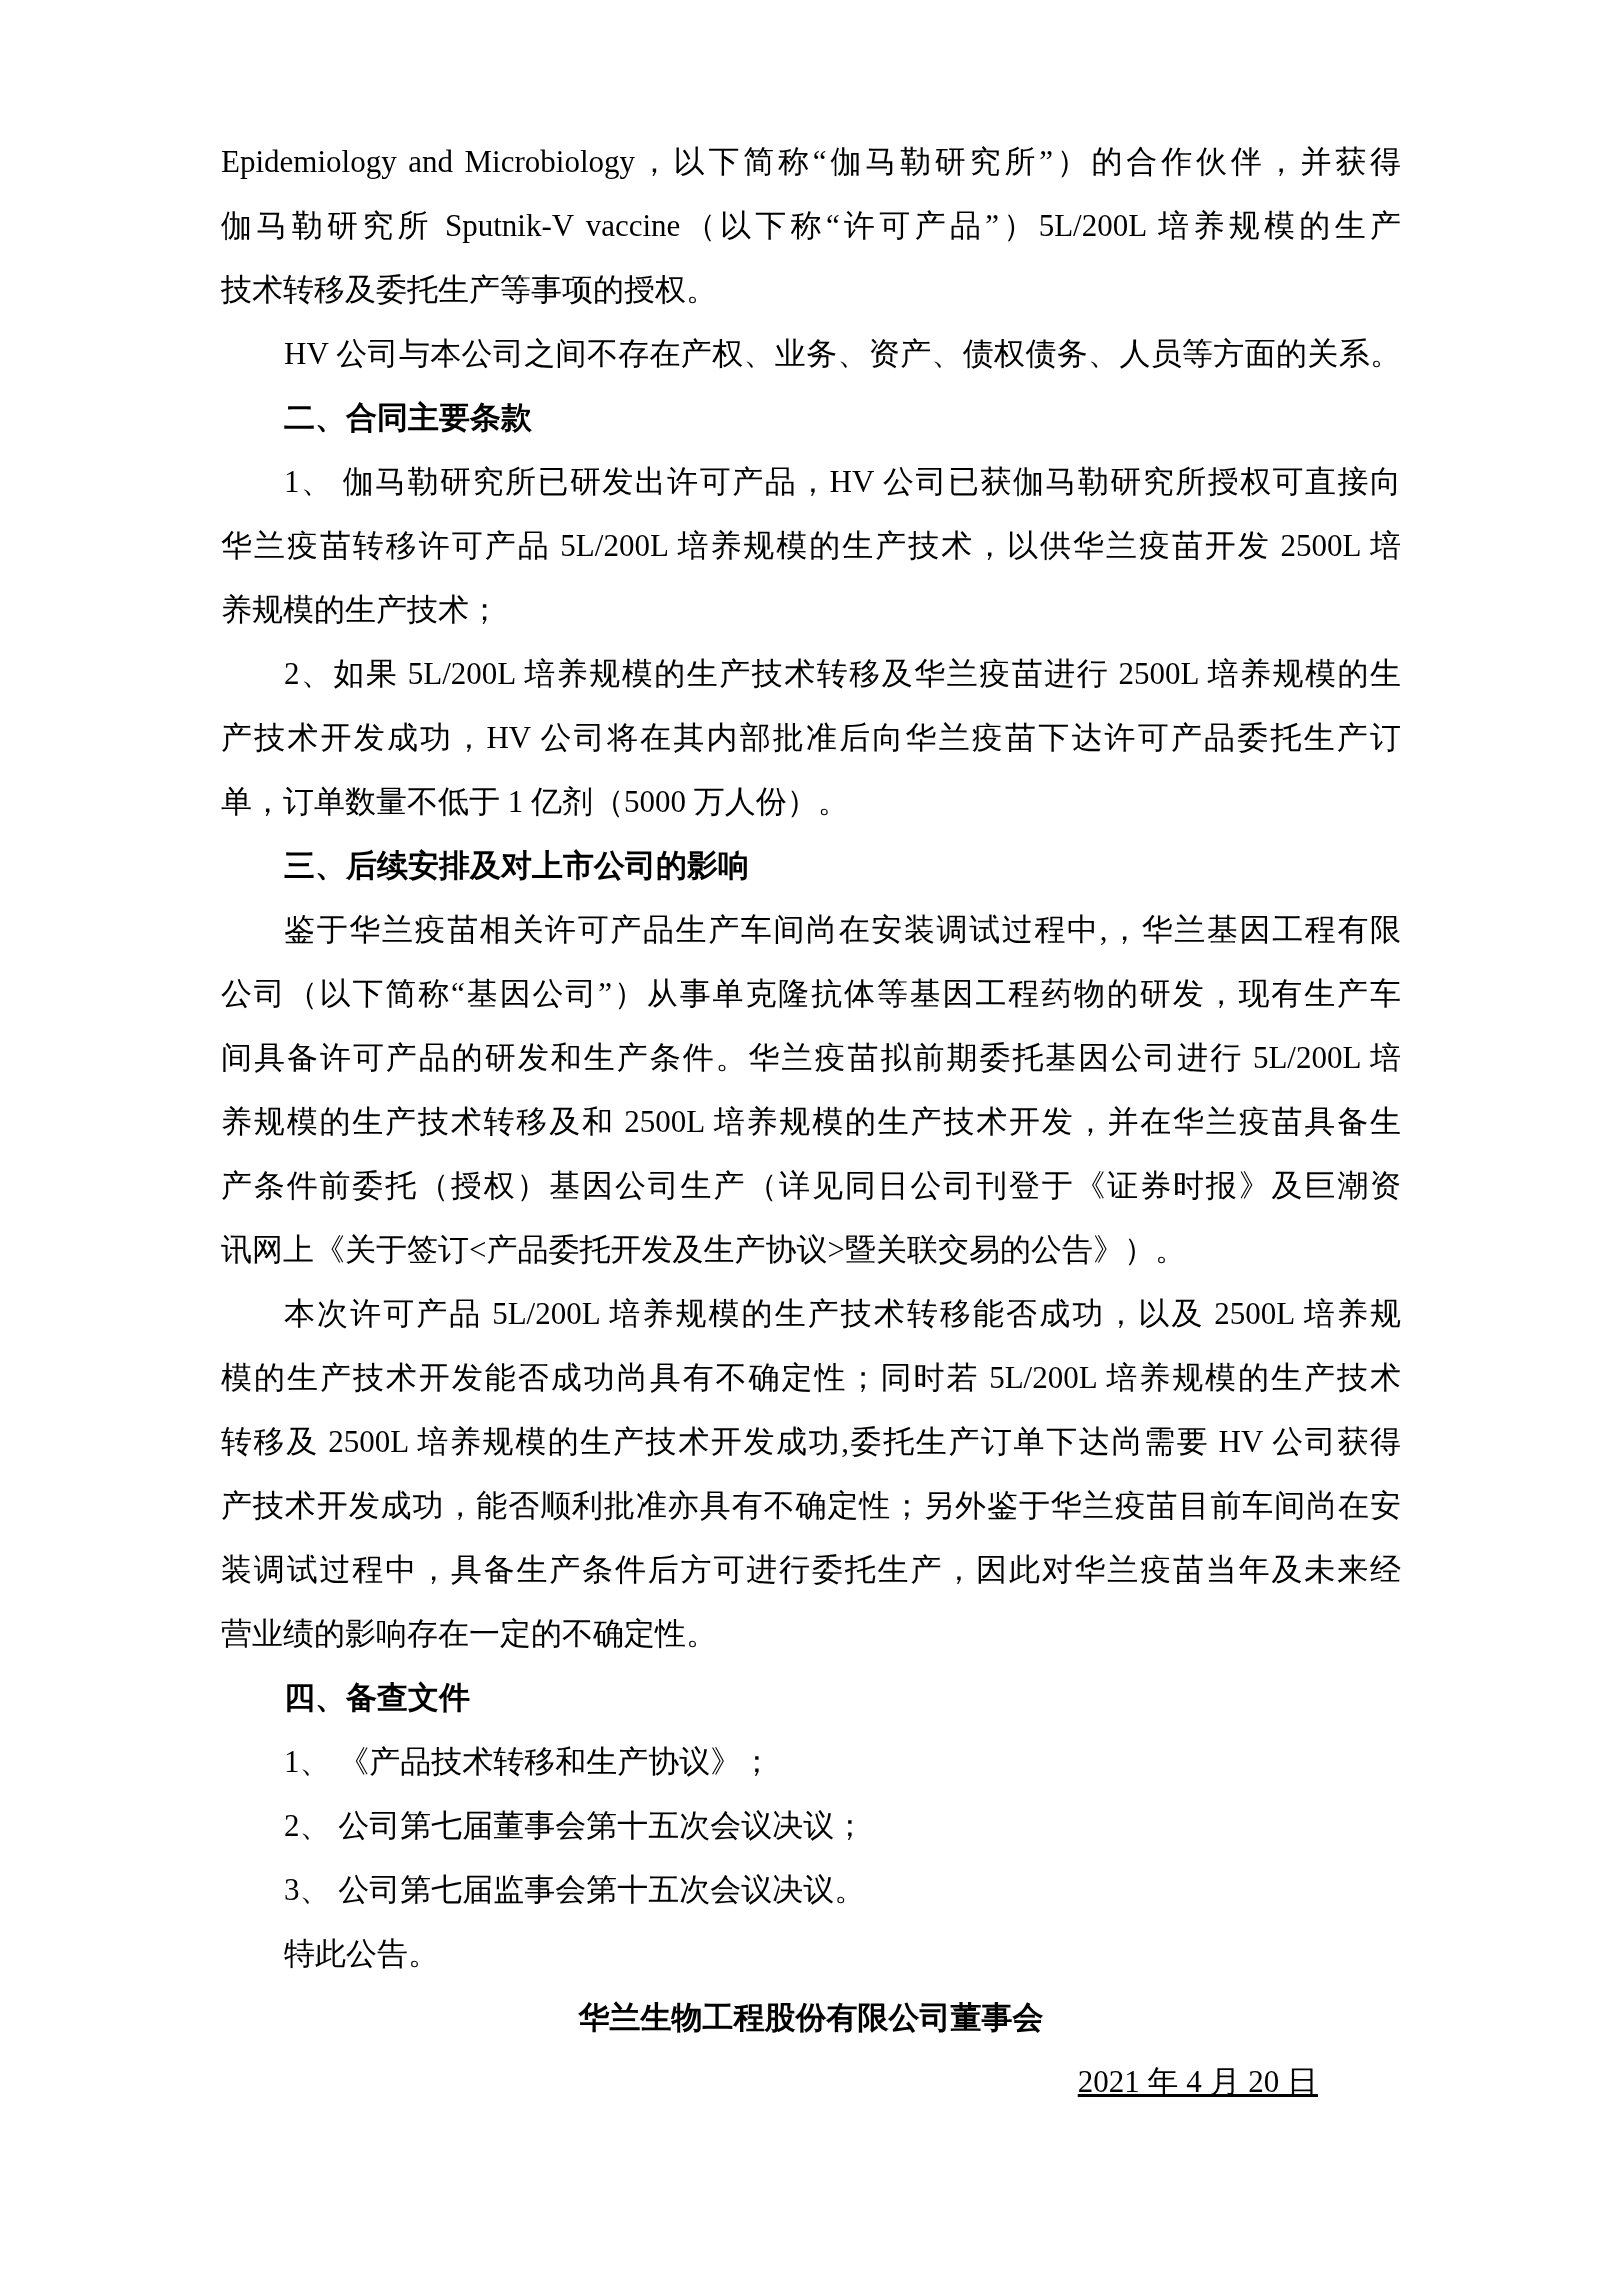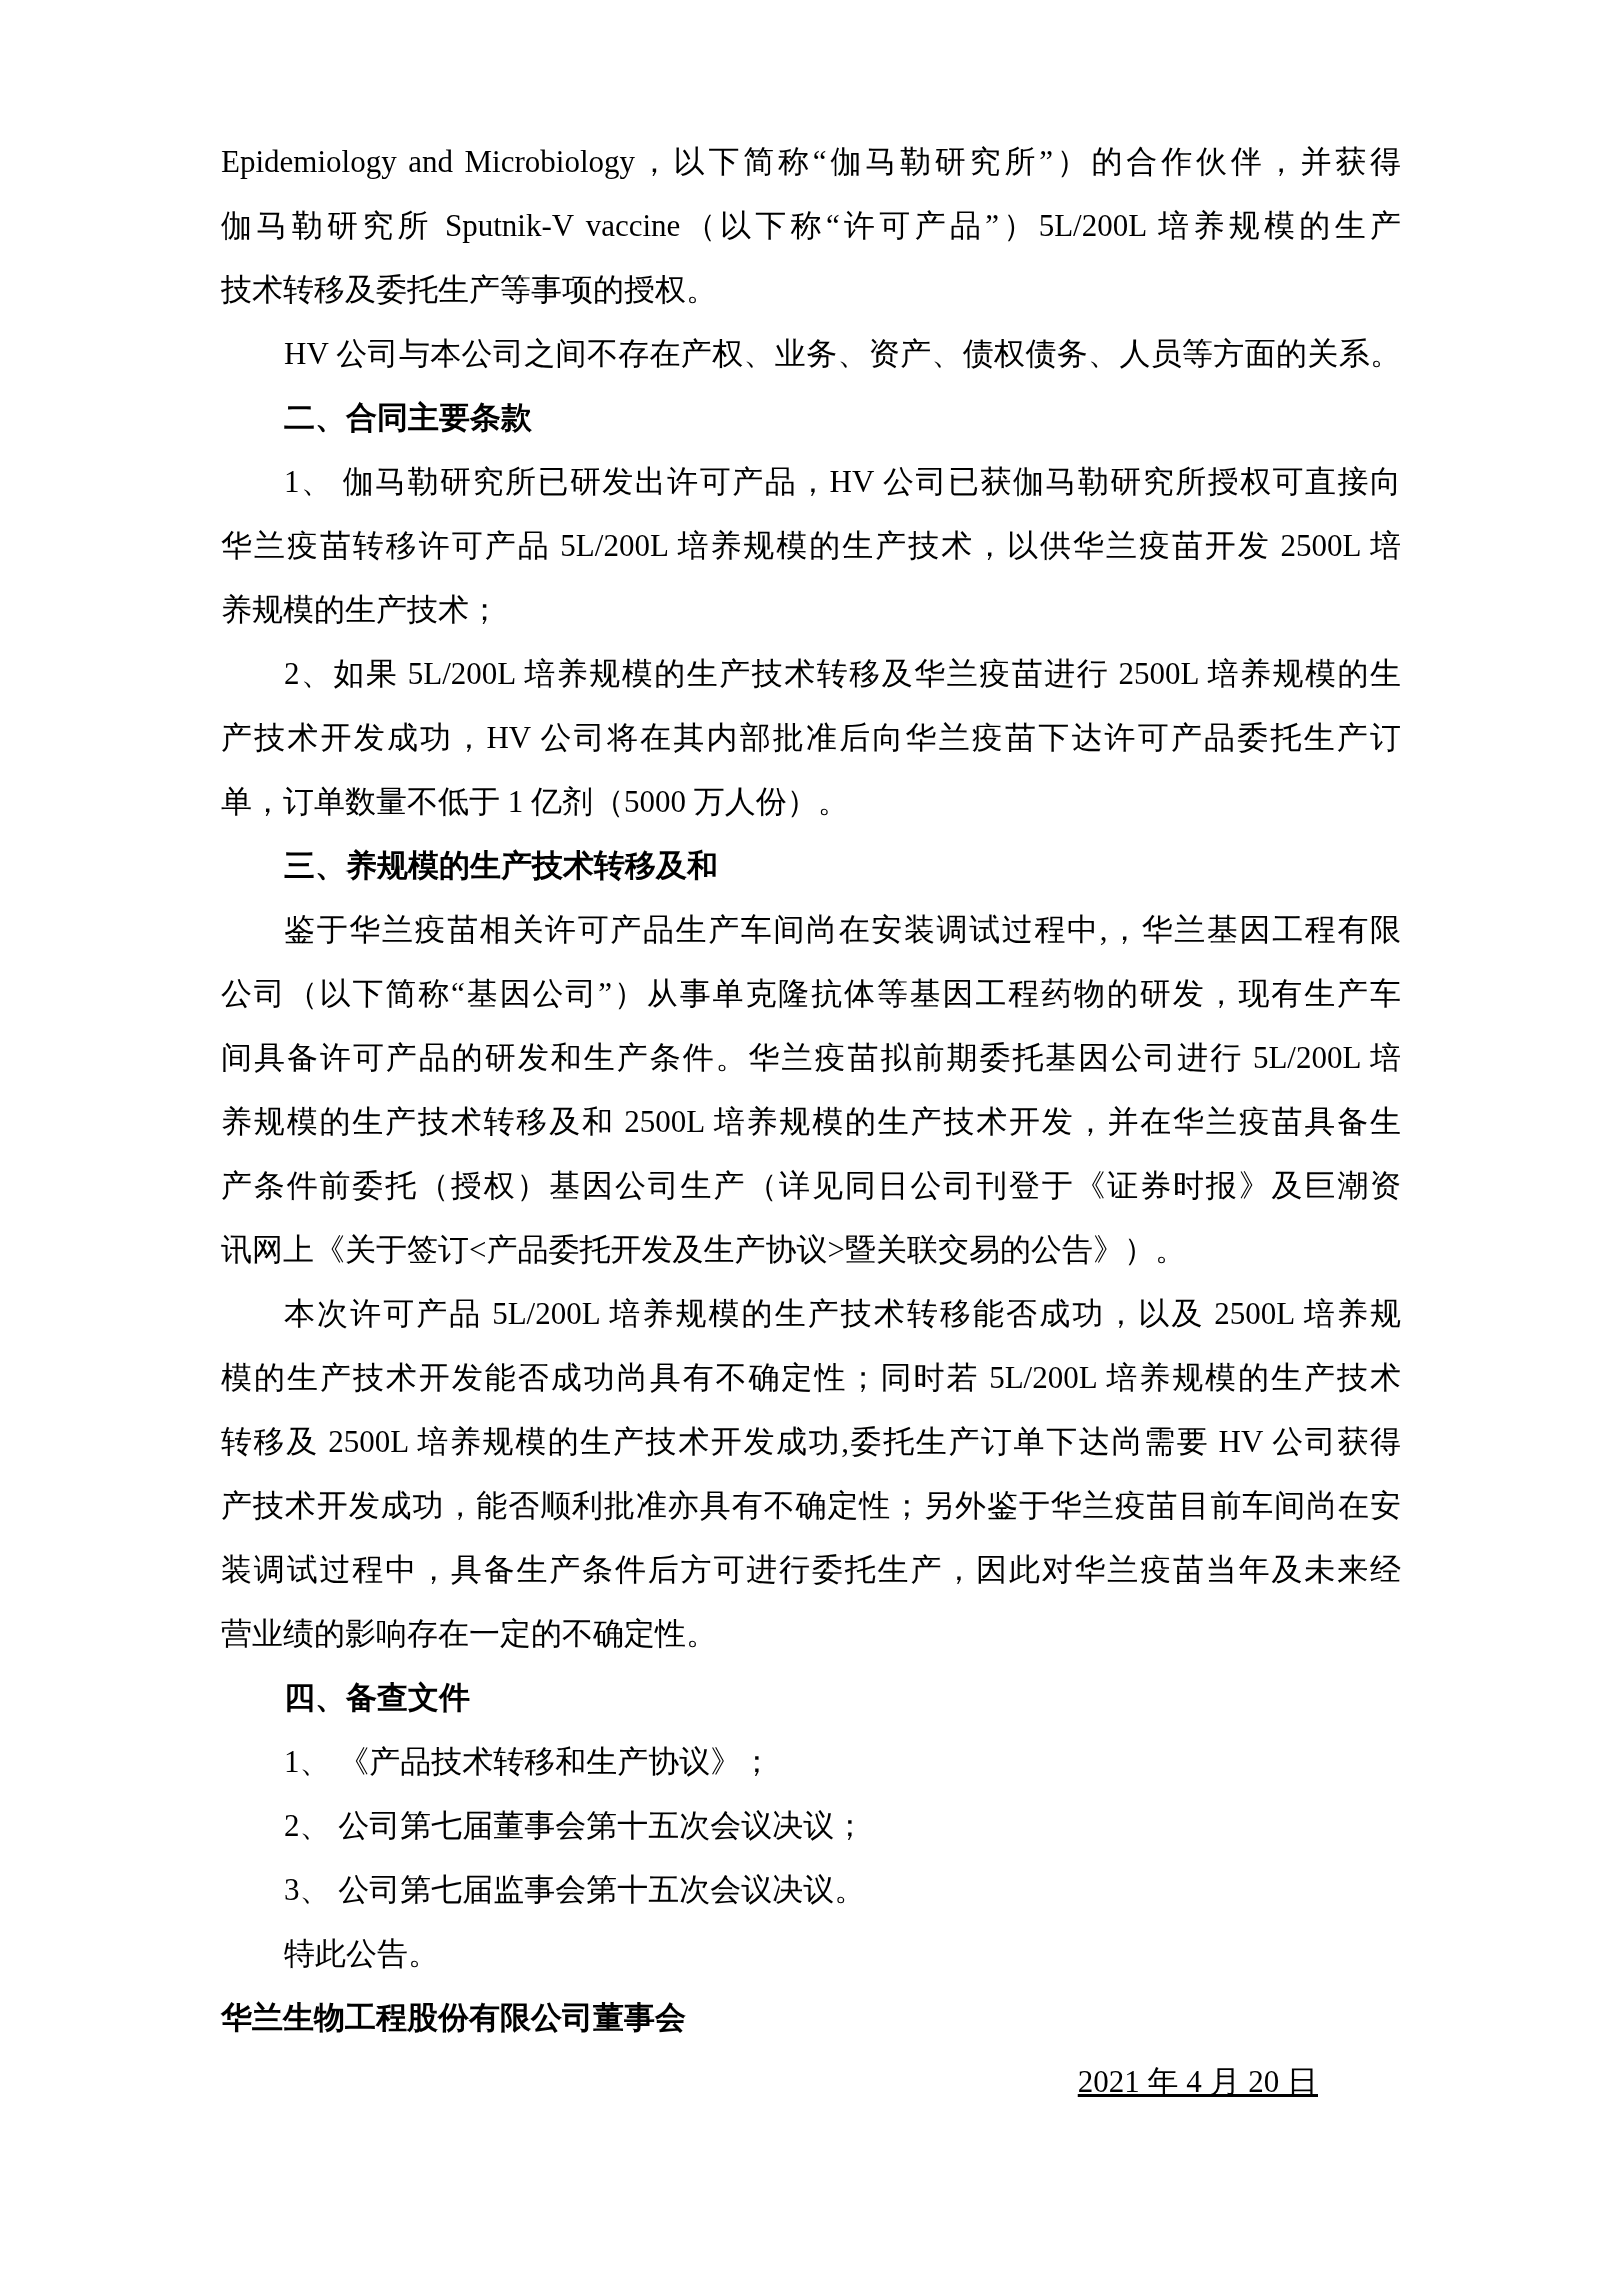--- a/index.html
+++ b/index.html
@@ -35,21 +35,21 @@
     text-align-last: justify;
     text-justify: distribute;
   }
   .ln.indent {
     text-indent: 63px;
   }
   .ln.bold {
     font-weight: bold;
   }
   .ln.right {
-    text-align: left;
+    text-align: center;
   }
   .ln.date {
     text-align: right;
     padding-right: 83px;
     text-decoration: underline;
   }
 </style>
 </head>
 <body>
 
@@ -59,21 +59,21 @@
       <div class="ln just">伽马勒研究所 Sputnik-V vaccine（以下称“许可产品”）5L/200L 培养规模的生产</div>
       <div class="ln">技术转移及委托生产等事项的授权。</div>
       <div class="ln just indent">HV 公司与本公司之间不存在产权、业务、资产、债权债务、人员等方面的关系。</div>
       <div class="ln bold indent">二、合同主要条款</div>
       <div class="ln just indent">1、 伽马勒研究所已研发出许可产品，HV 公司已获伽马勒研究所授权可直接向</div>
       <div class="ln just">华兰疫苗转移许可产品 5L/200L 培养规模的生产技术，以供华兰疫苗开发 2500L 培</div>
       <div class="ln">养规模的生产技术；</div>
       <div class="ln just indent">2、如果 5L/200L 培养规模的生产技术转移及华兰疫苗进行 2500L 培养规模的生</div>
       <div class="ln just">产技术开发成功，HV 公司将在其内部批准后向华兰疫苗下达许可产品委托生产订</div>
       <div class="ln">单，订单数量不低于 1 亿剂（5000 万人份）。</div>
-      <div class="ln bold indent">三、养规模的生产技术转移及和</div>
+      <div class="ln bold indent">三、后续安排及对上市公司的影响</div>
       <div class="ln just indent">鉴于华兰疫苗相关许可产品生产车间尚在安装调试过程中,，华兰基因工程有限</div>
       <div class="ln just">公司（以下简称“基因公司”）从事单克隆抗体等基因工程药物的研发，现有生产车</div>
       <div class="ln just">间具备许可产品的研发和生产条件。华兰疫苗拟前期委托基因公司进行 5L/200L 培</div>
       <div class="ln just">养规模的生产技术转移及和 2500L 培养规模的生产技术开发，并在华兰疫苗具备生</div>
       <div class="ln just">产条件前委托（授权）基因公司生产（详见同日公司刊登于《证券时报》及巨潮资</div>
       <div class="ln">讯网上《关于签订&lt;产品委托开发及生产协议&gt;暨关联交易的公告》）。</div>
       <div class="ln just indent">本次许可产品 5L/200L 培养规模的生产技术转移能否成功，以及 2500L 培养规</div>
       <div class="ln just">模的生产技术开发能否成功尚具有不确定性；同时若 5L/200L 培养规模的生产技术</div>
       <div class="ln just">转移及 2500L 培养规模的生产技术开发成功,委托生产订单下达尚需要 HV 公司获得</div>
       <div class="ln just">产技术开发成功，能否顺利批准亦具有不确定性；另外鉴于华兰疫苗目前车间尚在安</div>

